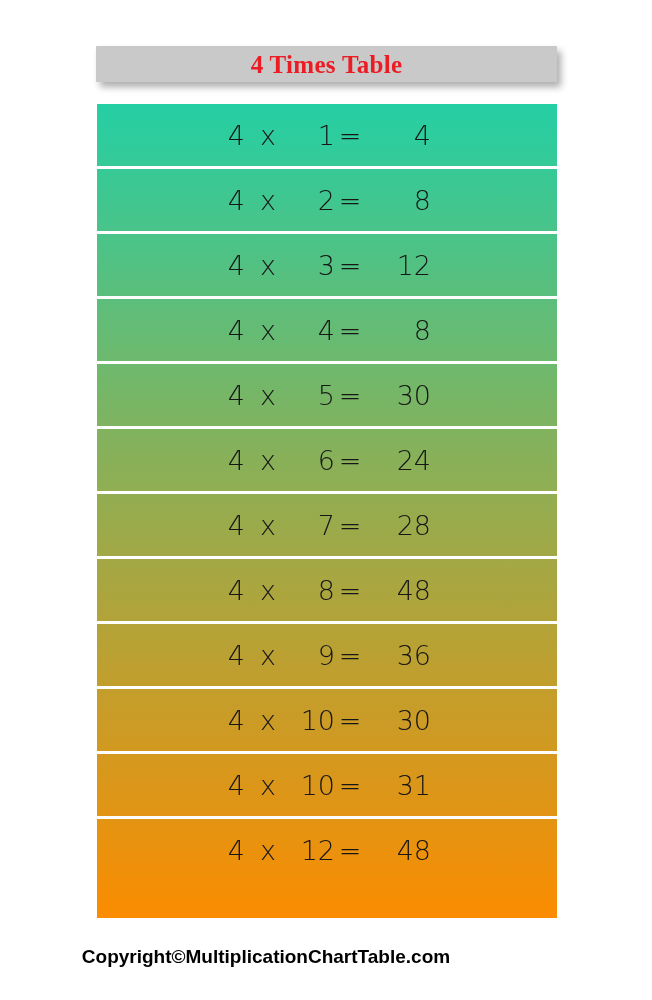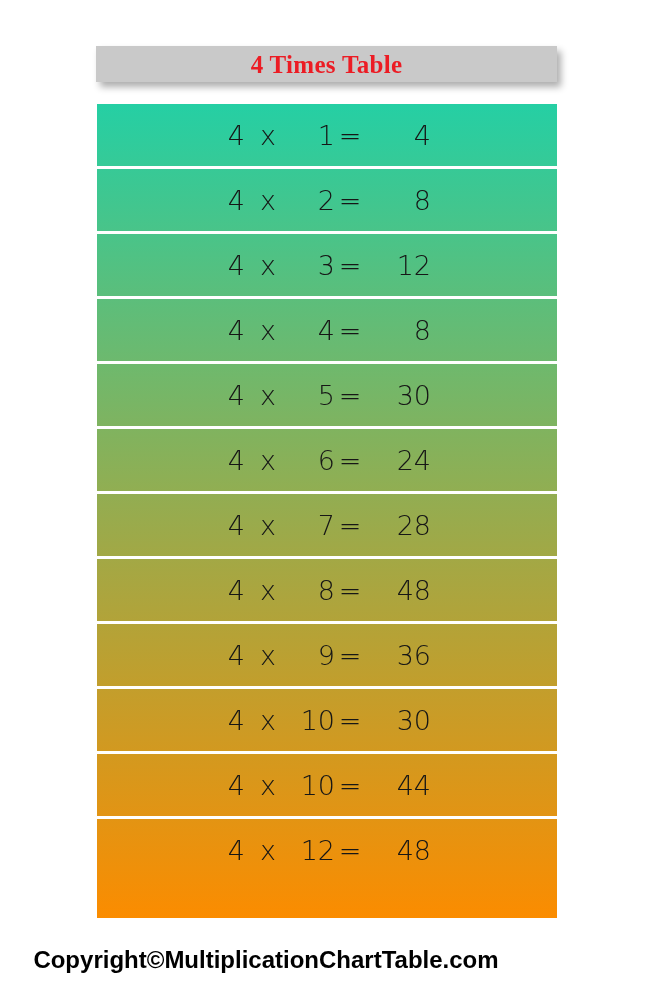--- a/index.html
+++ b/index.html
@@ -88,21 +88,21 @@
 
   
   .footer {
     position: absolute;
     left: 0;
     top: 946px;
     width: 532px;
     text-align: center;
     font-family: "Liberation Sans", sans-serif;
     font-weight: bold;
-    font-size: 24px;
+    font-size: 19px;
     color: #000000;
     white-space: nowrap;
   }
 </style>
 </head>
 <body>
 
 <div id="page">
 
   <div class="title-bar">
@@ -134,21 +134,21 @@
       <div class="row" style="top: 455px; height: 62px; background: linear-gradient(rgb(163, 168, 69) 0%, rgb(178, 163, 57) 100%);">
         <div class="row-text"><span class="t-a">4</span><span class="t-x">x</span><span class="t-b">8</span><span class="t-eq">=</span><span class="t-r">48</span></div>
       </div>
       <div class="row" style="top: 520px; height: 62px; background: linear-gradient(rgb(179, 163, 56) 0%, rgb(194, 158, 44) 100%);">
         <div class="row-text"><span class="t-a">4</span><span class="t-x">x</span><span class="t-b">9</span><span class="t-eq">=</span><span class="t-r">36</span></div>
       </div>
       <div class="row" style="top: 585px; height: 62px; background: linear-gradient(rgb(195, 158, 44) 0%, rgb(210, 153, 32) 100%);">
         <div class="row-text"><span class="t-a">4</span><span class="t-x">x</span><span class="t-b">10</span><span class="t-eq">=</span><span class="t-r">30</span></div>
       </div>
       <div class="row" style="top: 650px; height: 62px; background: linear-gradient(rgb(211, 153, 31) 0%, rgb(226, 148, 20) 100%);">
-        <div class="row-text"><span class="t-a">4</span><span class="t-x">x</span><span class="t-b">10</span><span class="t-eq">=</span><span class="t-r">44</span></div>
+        <div class="row-text"><span class="t-a">4</span><span class="t-x">x</span><span class="t-b">10</span><span class="t-eq">=</span><span class="t-r">31</span></div>
       </div>
       <div class="row" style="top: 715px; height: 99px; background: linear-gradient(rgb(227, 148, 19) 0%, rgb(251, 140, 0) 100%);">
         <div class="row-text"><span class="t-a">4</span><span class="t-x">x</span><span class="t-b">12</span><span class="t-eq">=</span><span class="t-r">48</span></div>
       </div>
     </div>
 
   <div class="footer">Copyright©MultiplicationChartTable.com</div>
 
 </div>
 

